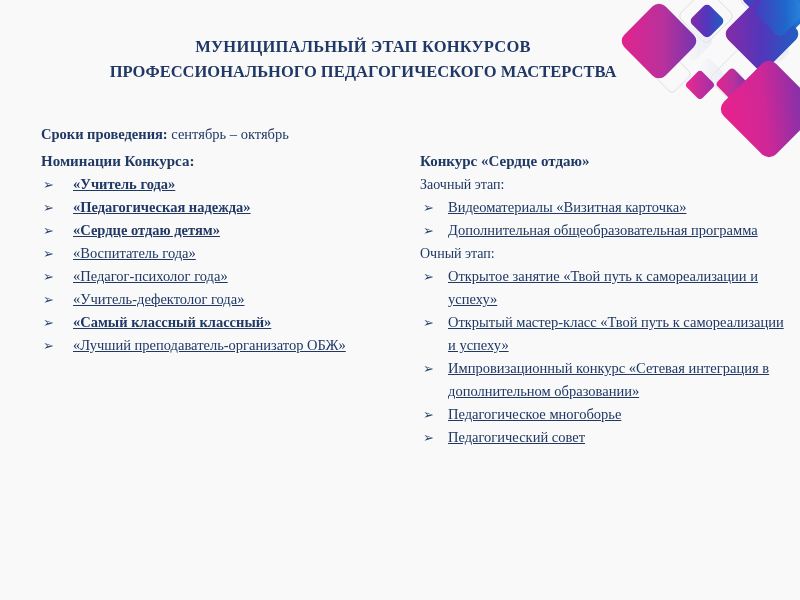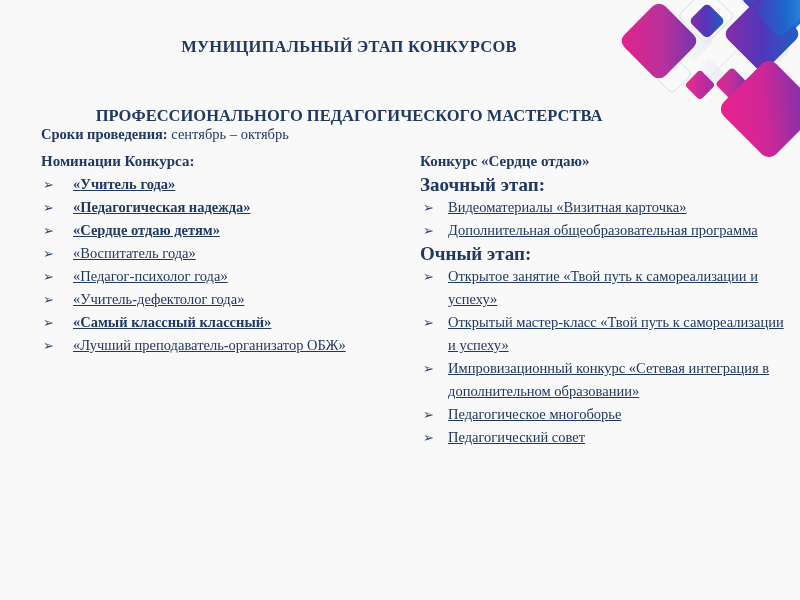--- a/index.html
+++ b/index.html
@@ -30,30 +30,30 @@
 
   
   #slide {
     position: absolute;
     inset: 0;
   }
 
   #title-block {
     position: absolute;
     top: 34px;
-    left: 4px;
+    left: 18px;
     width: 690px;
     text-align: center;
     font-weight: bold;
     font-size: 16.5px;
     line-height: 25px;
     letter-spacing: 0.2px;
   }
   #title-block .tline { display: block; white-space: nowrap; }
-  #title-block .tline.l2 { letter-spacing: 0px; margin-top: 44px; }
+  #title-block .tline.l2 { letter-spacing: 0px; }
 
   #dates {
     position: absolute;
     top: 108px;
     left: 41px;
     font-size: 14.5px;
     margin-top: 18px;
   }
   #dates .lbl { font-weight: bold; }
   #dates .val { font-weight: normal; }
@@ -63,22 +63,22 @@
   #col-left  { top: 150px; left: 41px;  width: 380px; }
   #col-right { top: 150px; left: 420px; width: 370px; }
 
   .col-head {
     font-weight: bold;
     font-size: 15px;
     line-height: 23px;
     white-space: nowrap;
   }
   .sub-head {
-    font-weight: bold;
-    font-size: 19px;
+    font-weight: normal;
+    font-size: 14px;
     line-height: 23px;
   }
 
   ul.bullets {
     list-style: none;
     margin: 0;
     padding: 0;
   }
   ul.bullets > li {
     position: relative;

